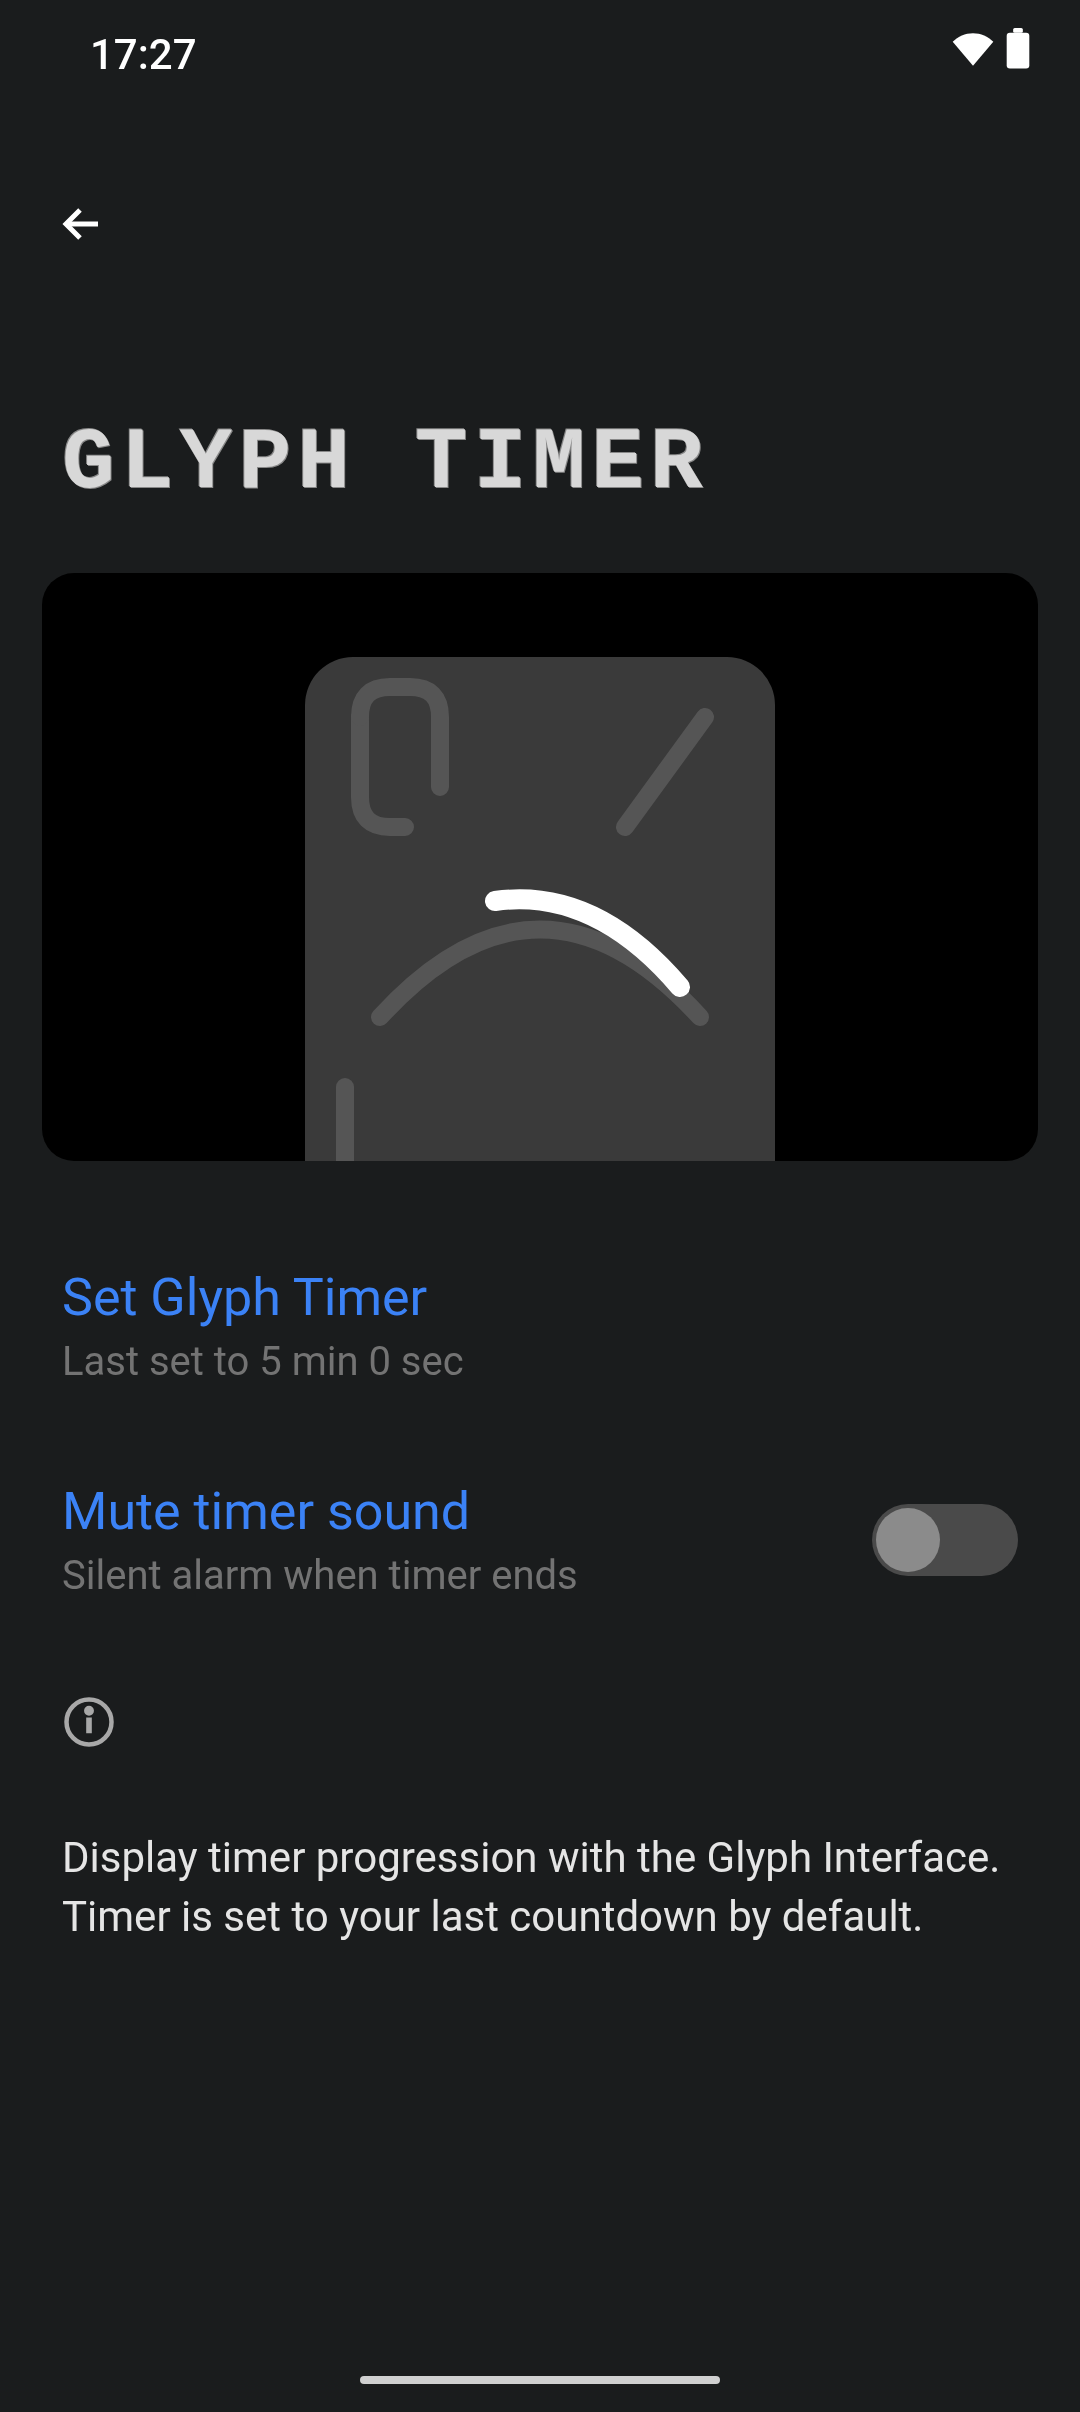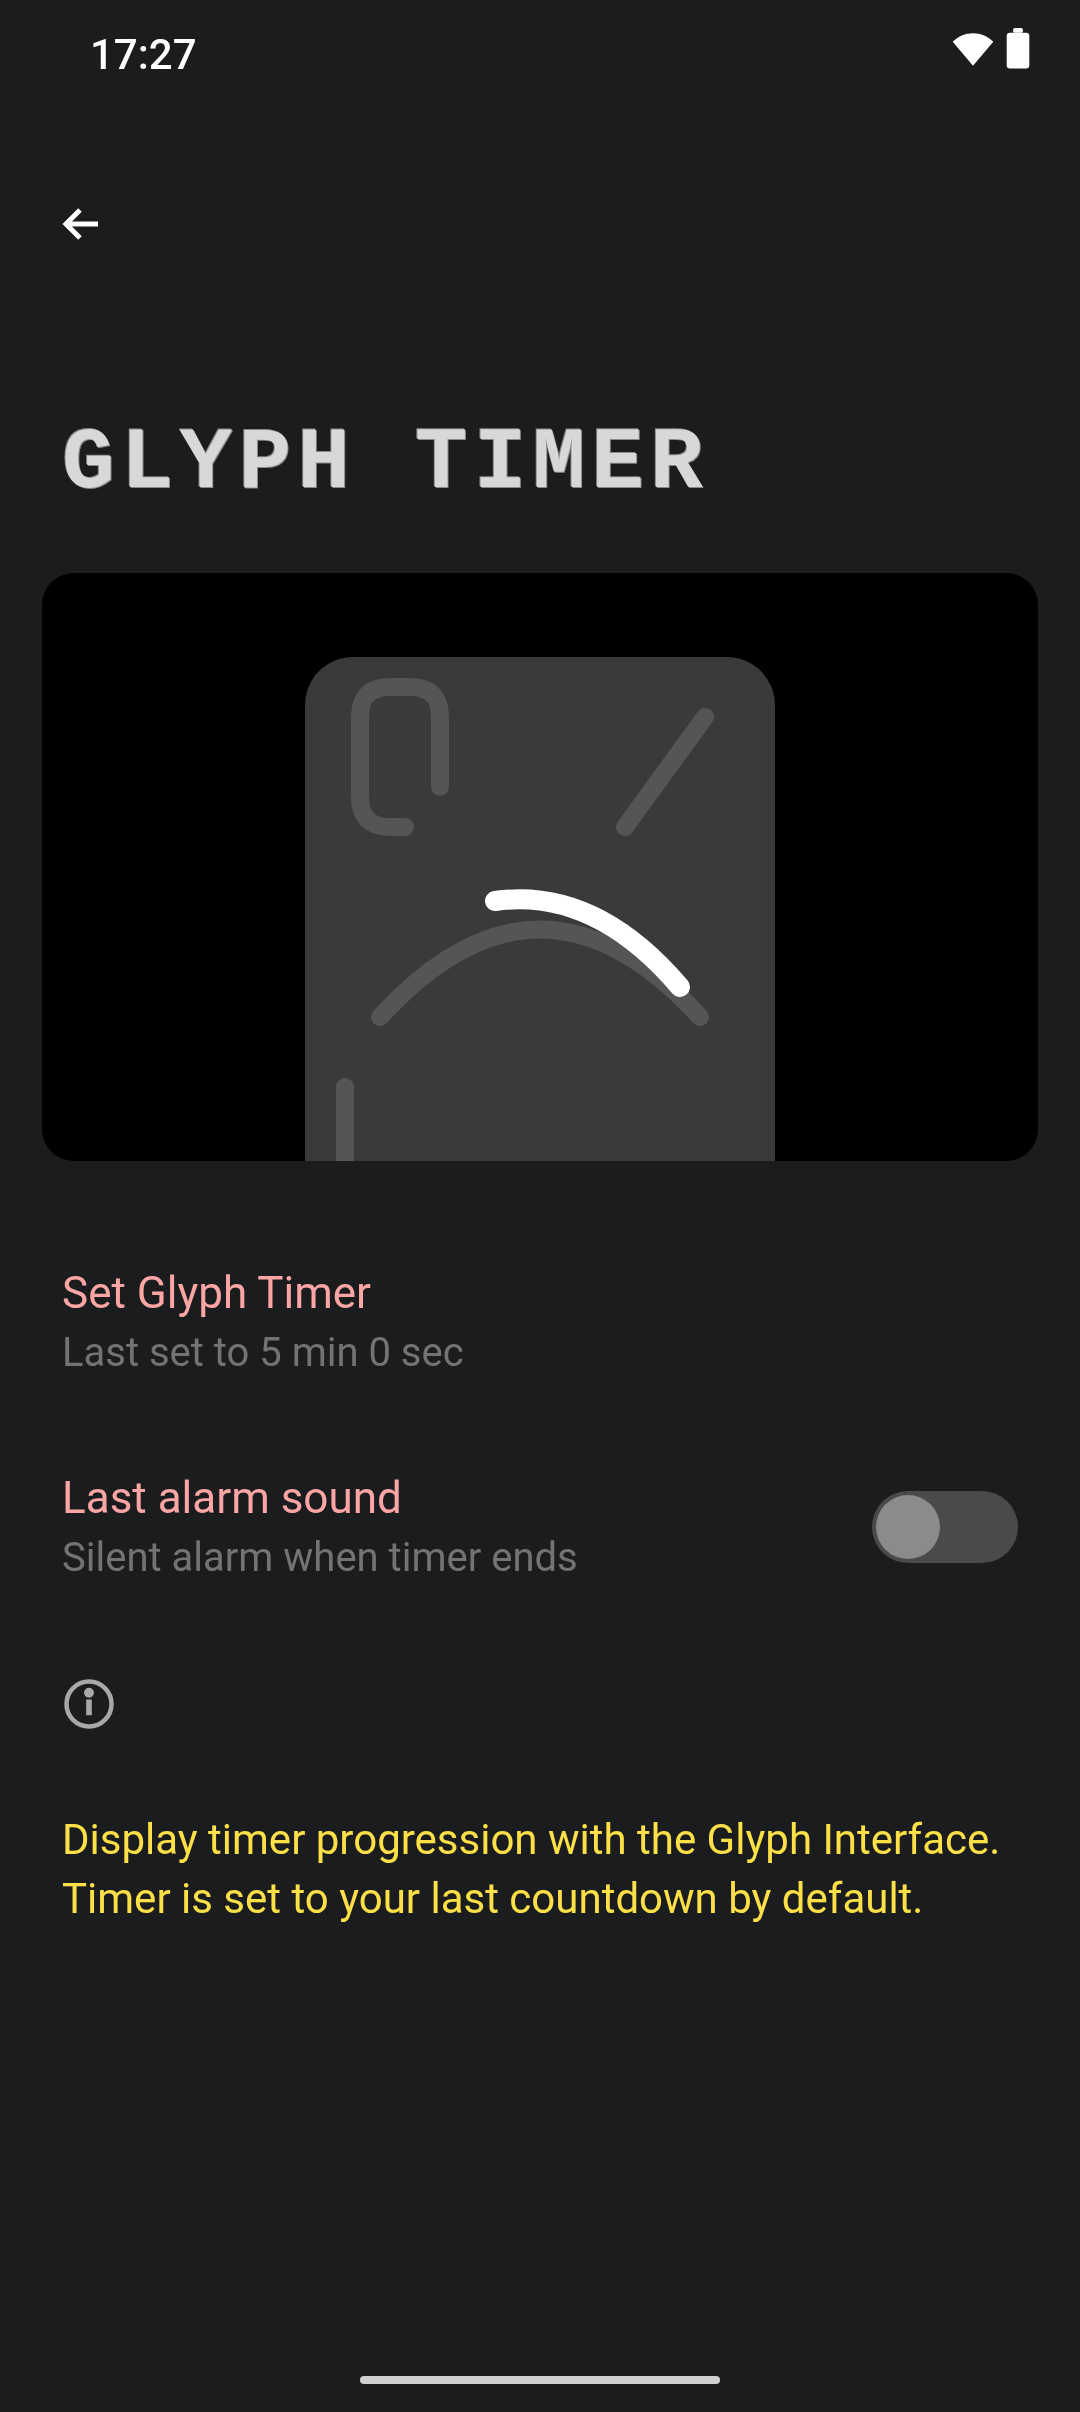--- a/index.html
+++ b/index.html
@@ -111,23 +111,23 @@
       display: flex;
       justify-content: space-between;
       align-items: center;
     }
     
     .setting-text {
       flex: 1;
     }
     
     .setting-title {
-      font-size: 44px;
+      font-size: 52px;
       font-weight: 400;
-      color: #fca5a5;
+      color: #3b82f6;
       margin-bottom: 10px;
     }
     
     .setting-subtitle {
       font-size: 40px;
       color: #737373;
     }
     
     .toggle-switch {
       width: 146px;
@@ -159,21 +159,21 @@
     }
     
     .info-icon svg {
       width: 100%;
       height: 100%;
     }
     
     .info-text {
       font-size: 42px;
       line-height: 1.4;
-      color: #fde047;
+      color: #e5e5e5;
     }
     
     .nav-bar {
       position: absolute;
       bottom: 28px;
       left: 50%;
       transform: translateX(-50%);
       width: 360px;
       height: 8px;
       background: #d0d0d0;
@@ -232,21 +232,21 @@
 <div class="settings-list">
   <div class="setting-item">
     <div class="setting-text">
       <div class="setting-title">Set Glyph Timer</div>
       <div class="setting-subtitle">Last set to 5 min 0 sec</div>
     </div>
   </div>
 
   <div class="setting-item" style="padding-top:48px;">
     <div class="setting-text">
-      <div class="setting-title">Last alarm sound</div>
+      <div class="setting-title">Mute timer sound</div>
       <div class="setting-subtitle">Silent alarm when timer ends</div>
     </div>
     <div class="toggle-switch">
       <div class="toggle-thumb"></div>
     </div>
   </div>
 </div>
 
 <div class="info-section">
   <div class="info-icon">

